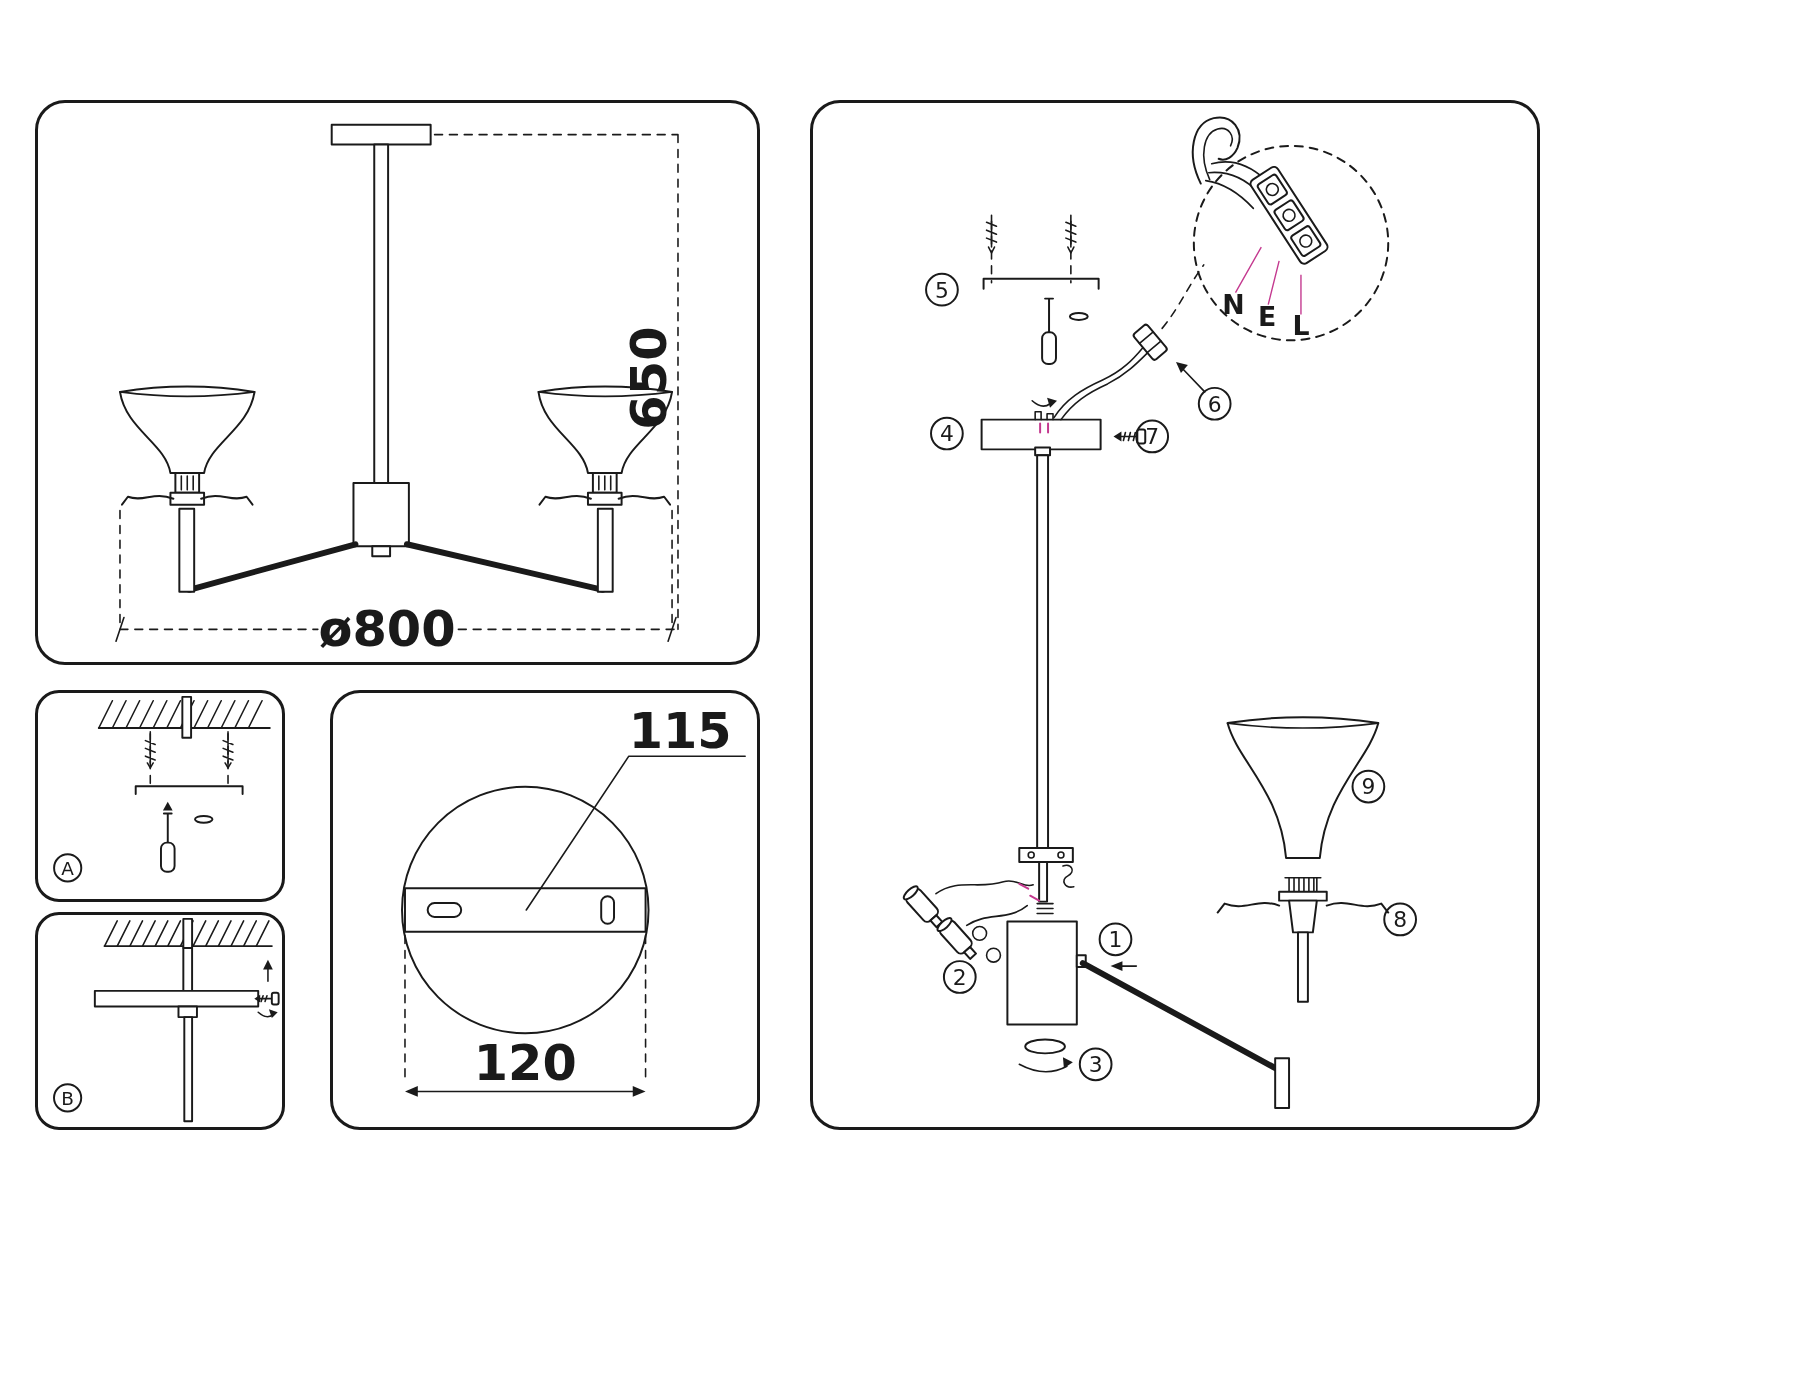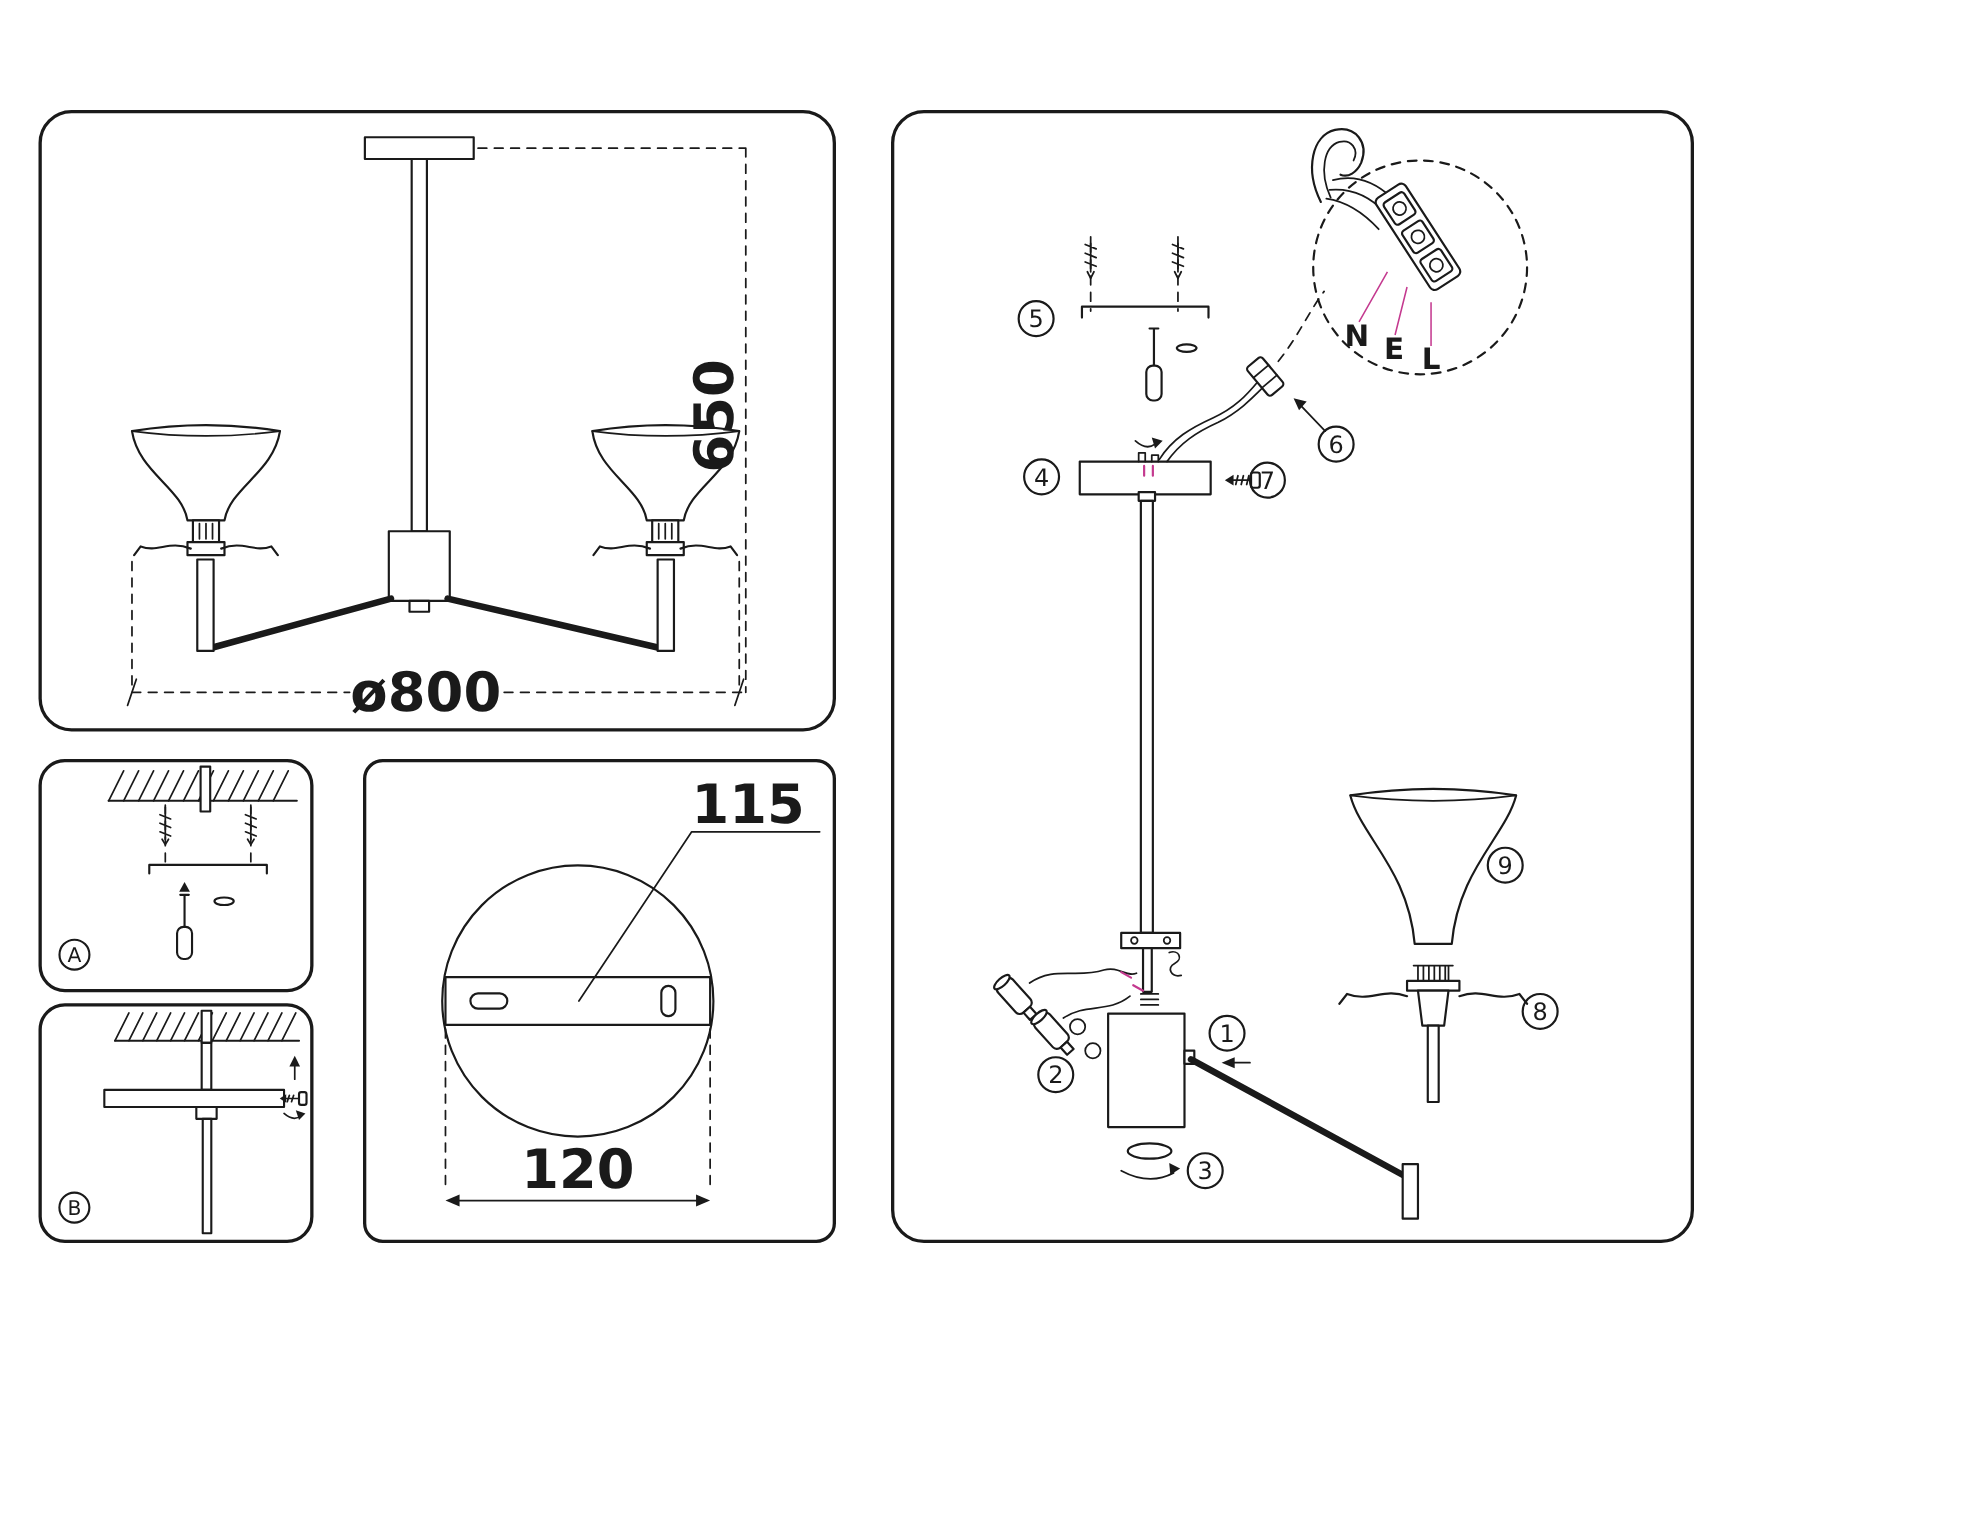--- a/index.html
+++ b/index.html
@@ -122,21 +122,21 @@
       <path class="ln thin" d="M226 100 q9 8 16 2"></path>
       <polygon class="fill" points="246,100 237,97 240,106"></polygon>
     </g>
     <g>
       <circle class="ln" cx="30" cy="188" r="14"></circle>
       <text class="ab" x="30" y="195" text-anchor="middle">B</text>
     </g>
   </svg>
 </section>
 
-<section class="panel" style="left:330px; top:690px; width:430px; height:440px;border-radius:18px;">
+<section class="panel" style="left:330px; top:690px; width:430px; height:440px;">
   <svg viewBox="0 0 430 440">
     <circle class="ln" cx="195" cy="220" r="125"></circle>
     <g>
       <rect class="lnf" x="73" y="198" width="244" height="44"></rect>
       <rect class="lnf" x="96" y="213" width="34" height="14" rx="7"></rect>
       <rect class="lnf" x="272" y="206" width="13" height="28" rx="6.5"></rect>
     </g>
     <path class="ln thin" d="M196 220 L300 64 H418"></path>
     <text class="dim" x="352" y="56" text-anchor="middle">115</text>
     <g>

